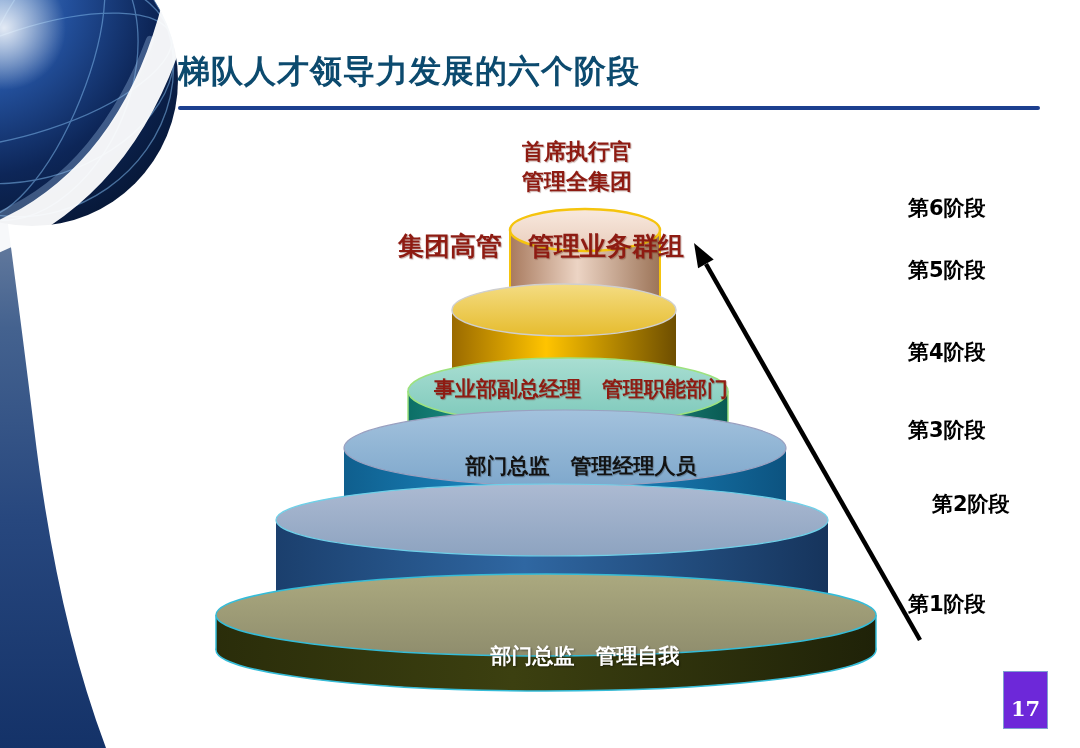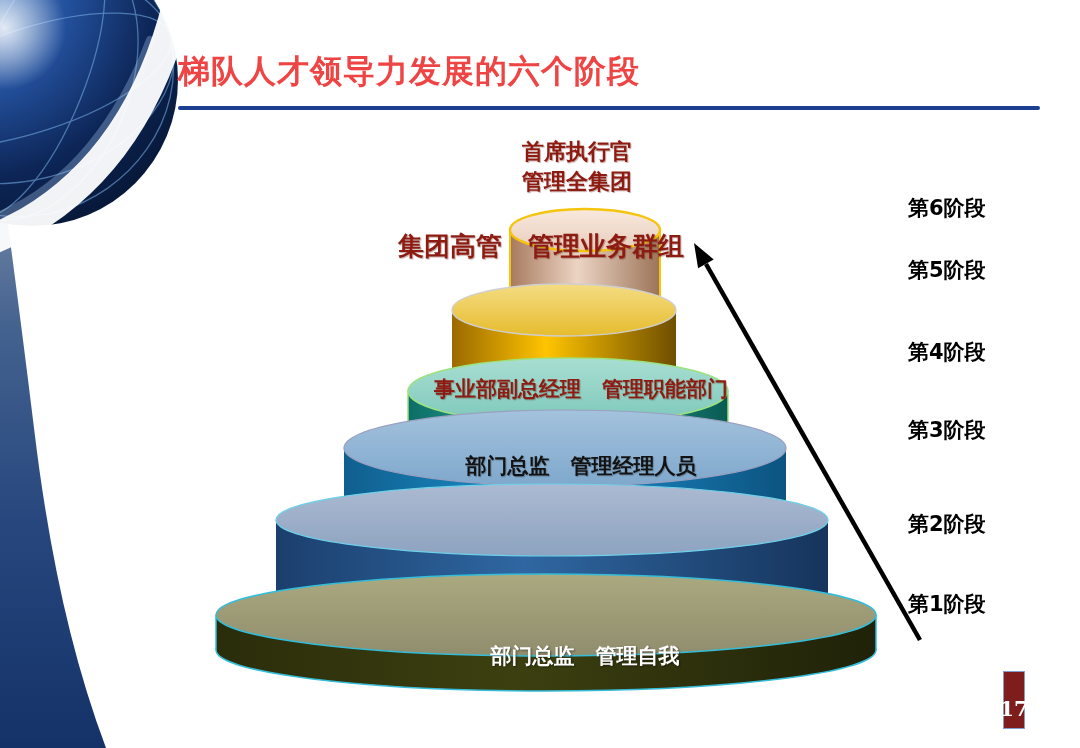--- a/index.html
+++ b/index.html
@@ -4,21 +4,21 @@
 <style>
   html,body{margin:0;padding:0;background:#e8e8e8;}
   .stage{
     position:relative;width:1080px;height:748px;background:#ffffff;
     overflow:hidden;font-family:"DejaVu Sans","Liberation Sans",sans-serif;
   }
   
   .slide-title{
     position:absolute;left:178px;top:50px;
     font-family:"DejaVu Serif","Liberation Serif",serif;
-    font-size:32px;font-weight:bold;color:#ef4444;letter-spacing:1px;white-space:nowrap;
+    font-size:32px;font-weight:bold;color:#0c4a6e;letter-spacing:1px;white-space:nowrap;
   }
   .title-rule{
     position:absolute;left:178px;top:106px;width:862px;height:4px;
     background:#1c3f8f;border-radius:2px;
   }
   
   .left-deco{position:absolute;left:0;top:0;}
   .pyramid-svg{position:absolute;left:0;top:0;}
   
   .lbl{
@@ -35,25 +35,25 @@
   .lbl-t4{left:581px;top:389px;font-size:21px;}
   .lbl-t3{left:581px;top:466px;font-size:21px;}
   .lbl-t2{left:565px;top:559px;font-size:21px;}
   .lbl-t1{left:585px;top:656px;font-size:21px;}
   
   .stage-label{
     position:absolute;left:908px;transform:translateY(-50%);
     font-size:21px;font-weight:bold;color:#000;white-space:nowrap;
   }
   .s6{top:208px;} .s5{top:270px;} .s4{top:352px;}
-  .s3{top:430px;} .s2{top:524px;} .s1{top:604px;}
+  .s3{top:430px;} .s2{top:504px;margin-left:24px;} .s1{top:604px;}
   
   .page-badge{
-    position:absolute;left:1003px;top:671px;width:22px;height:58px;
-    background:#7f1d1d;border:1px solid #7f9fd0;
+    position:absolute;left:1003px;top:671px;width:45px;height:58px;
+    background:#6d28d9;border:1px solid #7f9fd0;
     display:flex;align-items:flex-end;justify-content:center;
     font-family:"DejaVu Serif","Liberation Serif",serif;
     font-size:21px;font-weight:bold;color:#ffffff;padding-bottom:7px;box-sizing:border-box;
   }
 </style>
 </head>
 <body>
 
 <div class="stage">
 

